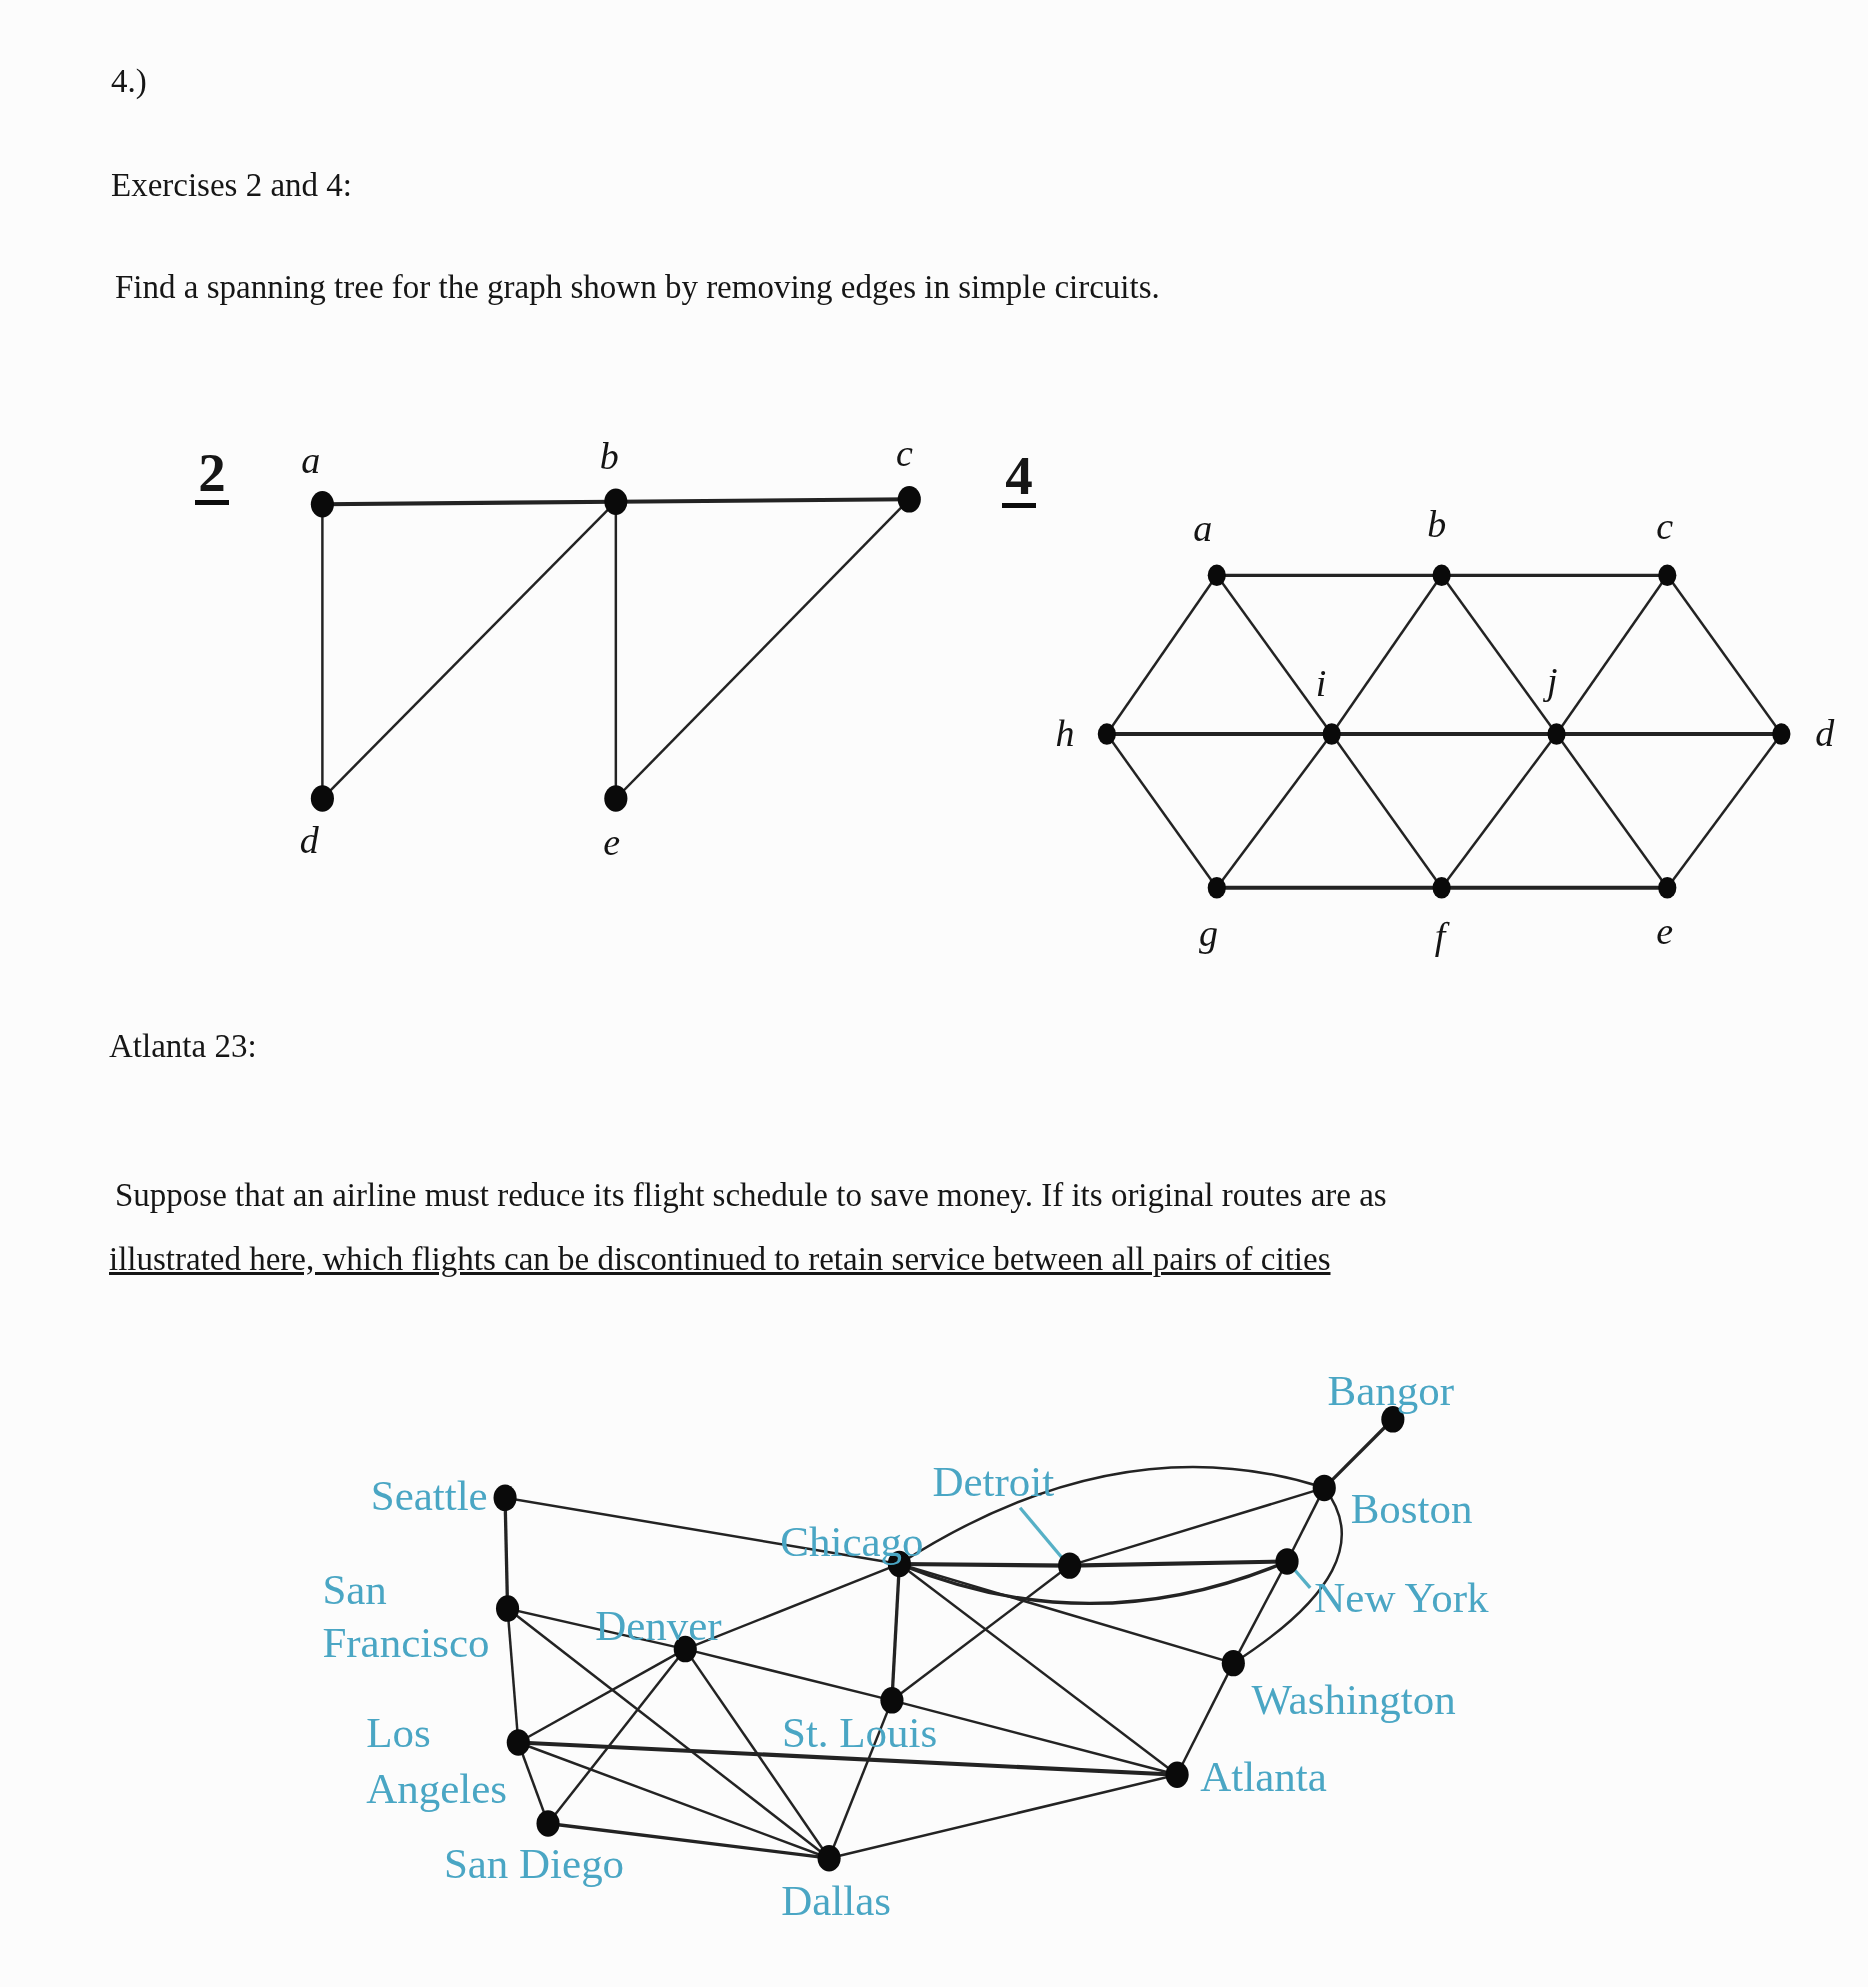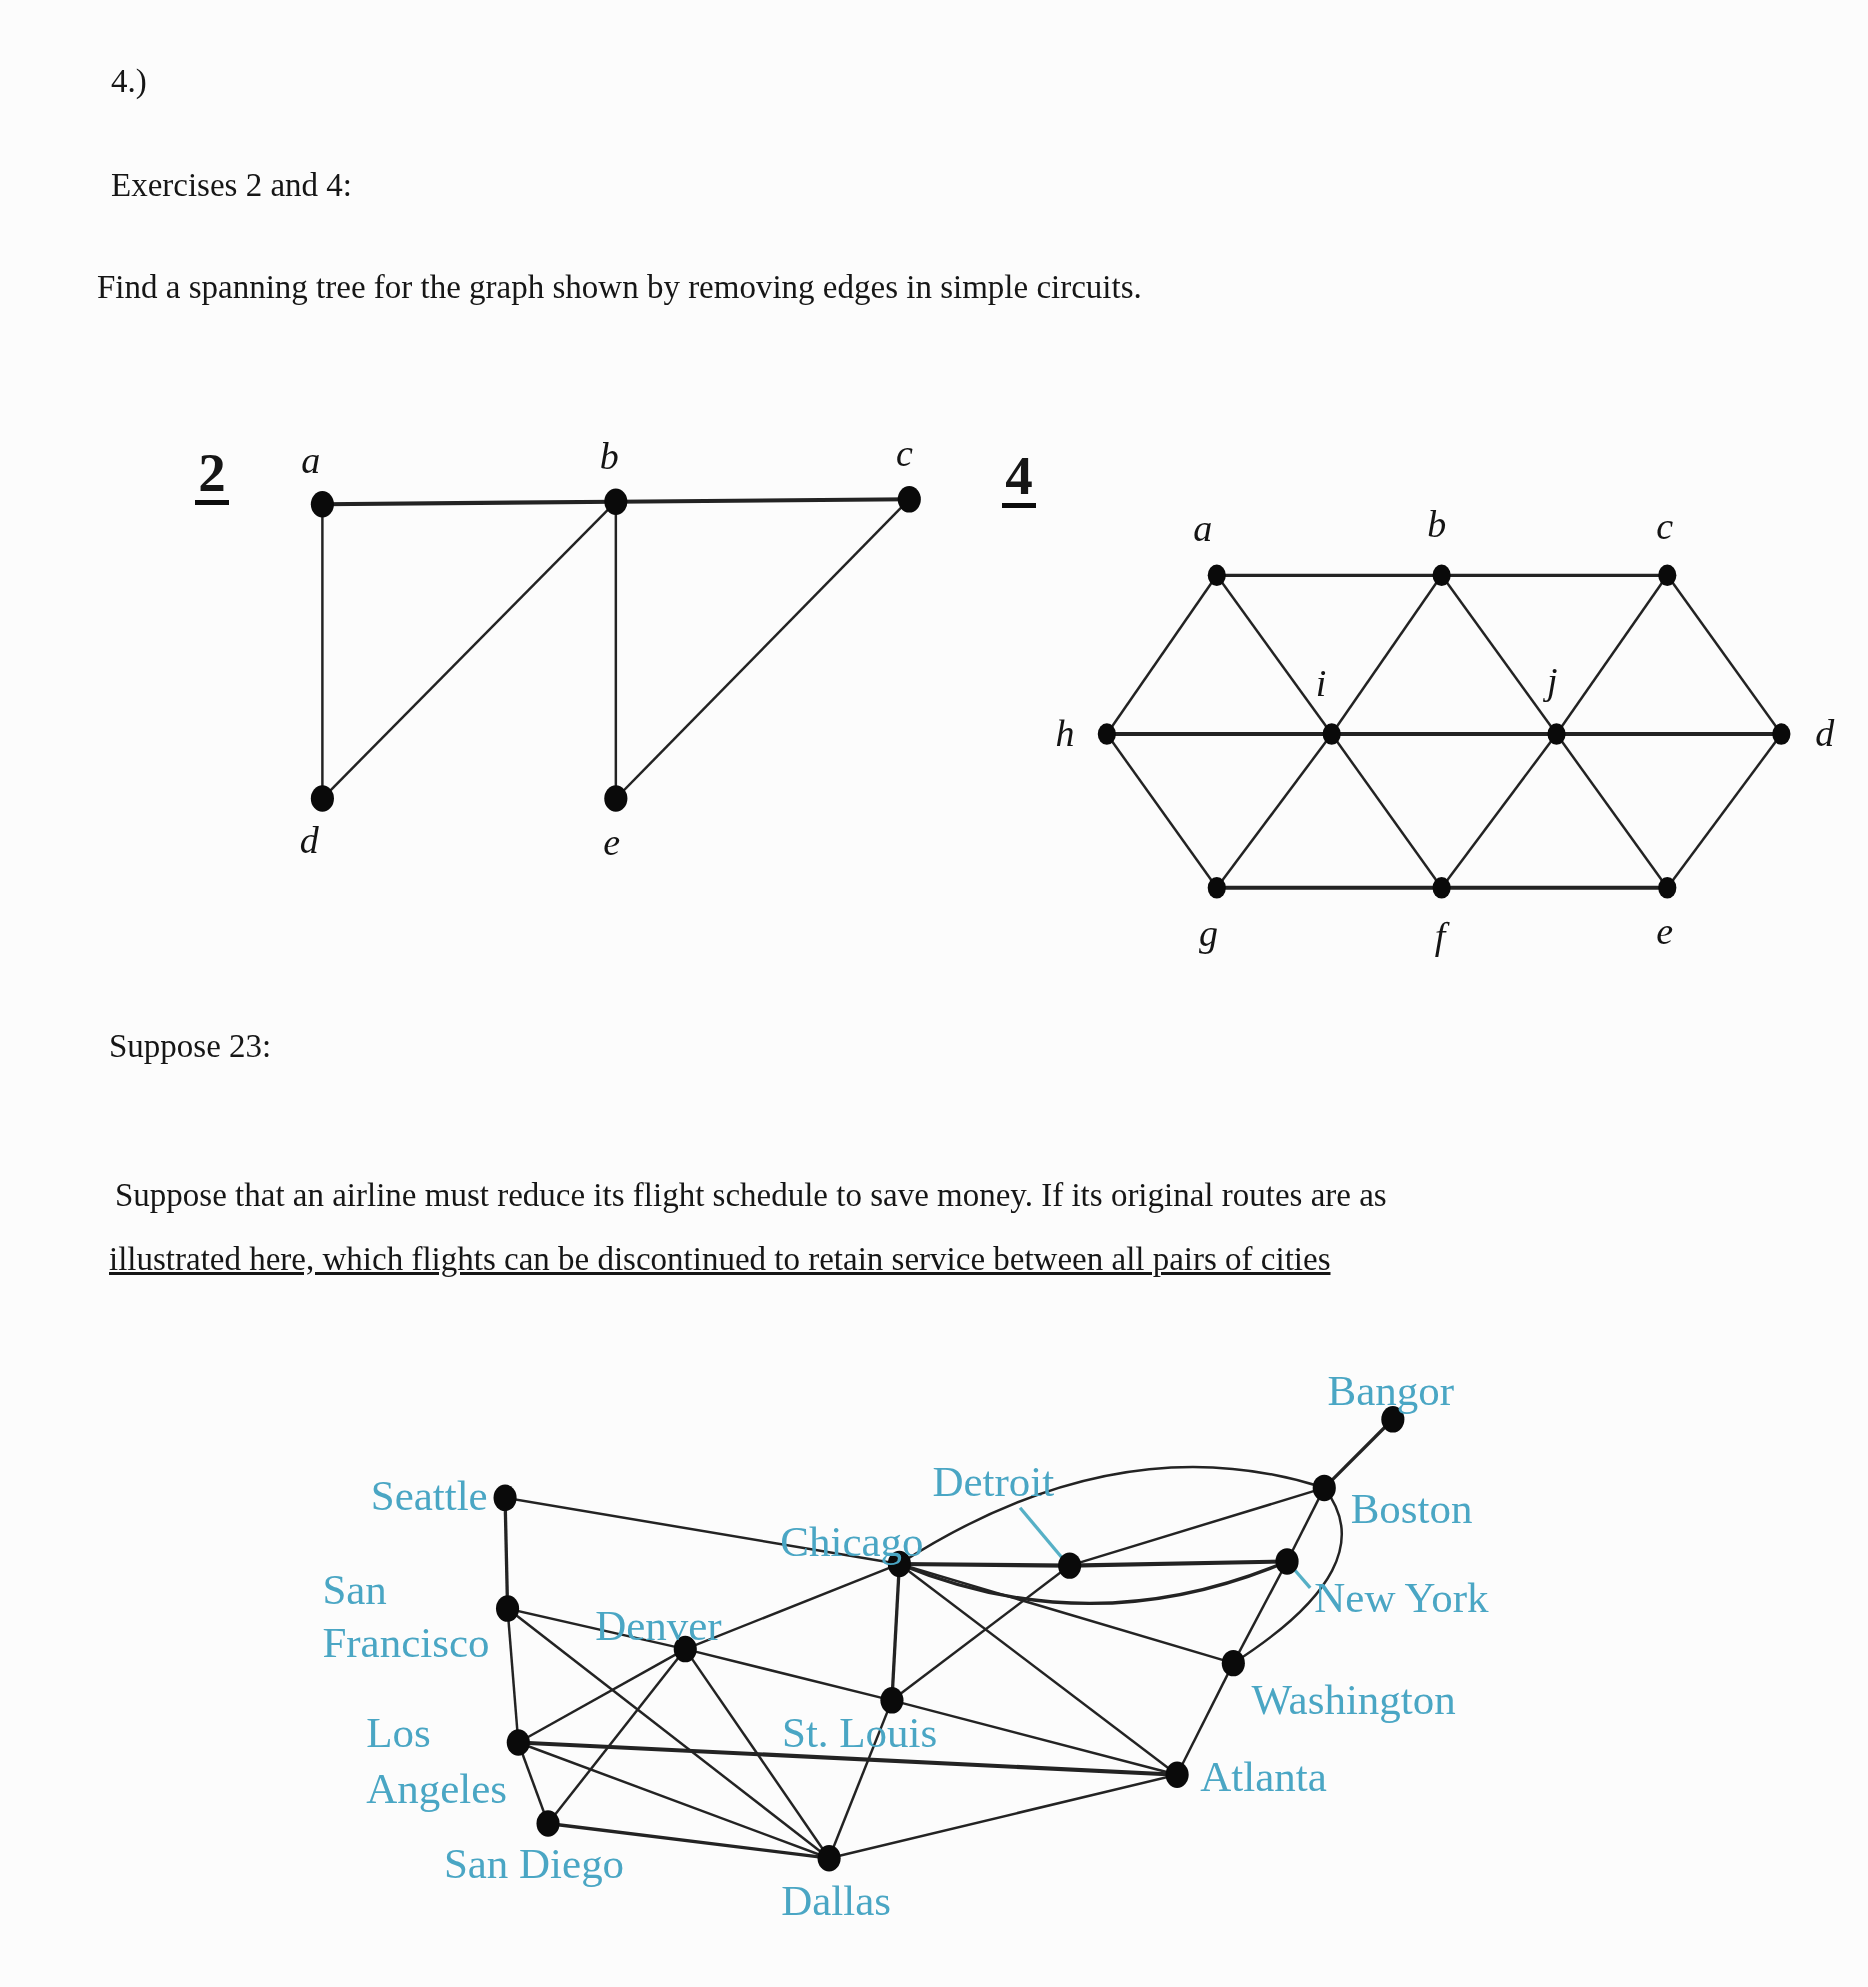--- a/index.html
+++ b/index.html
@@ -16,26 +16,26 @@
   svg text.vlabel{font-family:"Liberation Serif","DejaVu Serif",serif;font-style:italic;font-size:46px;fill:#141414;}
   svg text.clabel{font-family:"Liberation Serif","DejaVu Serif",serif;font-size:52px;}
 </style>
 </head>
 <body>
 
 <div id="page">
 
   <div class="txt" style="left:111px;top:63px;">4.)</div>
   <div class="txt" style="left:111px;top:167px;">Exercises 2 and 4:</div>
-  <div class="txt" style="left:97px;top:269px;">Find a spanning tree for the graph shown by removing edges in simple circuits.</div>
+  <div class="txt" style="left:115px;top:269px;">Find a spanning tree for the graph shown by removing edges in simple circuits.</div>
 
   <div class="fig-num" style="left:195px;top:445px;">2</div>
   <div class="fig-num" style="left:1002px;top:448px;">4</div>
 
-  <div class="txt" style="left:109px;top:1028px;">Suppose 23:</div>
+  <div class="txt" style="left:109px;top:1028px;">Atlanta 23:</div>
   <div class="txt" style="left:115px;top:1177px;">Suppose that an airline must reduce its flight schedule to save money. If its original routes are as</div>
   <div class="txt" style="left:109px;top:1241px;text-decoration:underline;">illustrated here, which flights can be discontinued to retain service between all pairs of cities</div>
 
   <svg id="figures" viewBox="0 0 2261 2405">
     <g id="g2">
         <line x1="390" y1="610" x2="745" y2="607" stroke="#232323" stroke-width="5"></line>
         <line x1="745" y1="607" x2="1100" y2="604" stroke="#232323" stroke-width="5"></line>
         <line x1="390" y1="610" x2="390" y2="966" stroke="#232323" stroke-width="3"></line>
         <line x1="745" y1="607" x2="390" y2="966" stroke="#232323" stroke-width="3"></line>
         <line x1="745" y1="607" x2="745" y2="966" stroke="#232323" stroke-width="3"></line>

